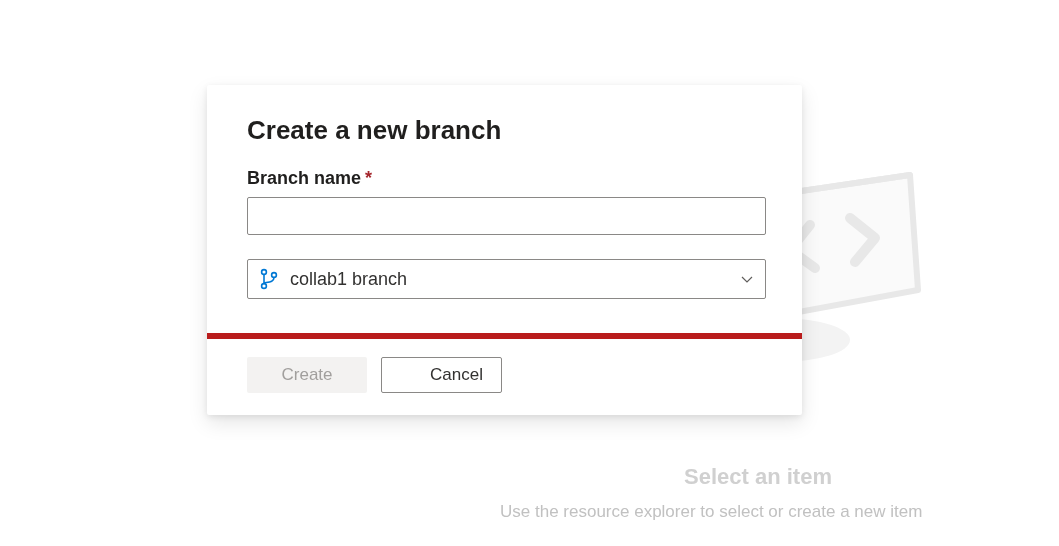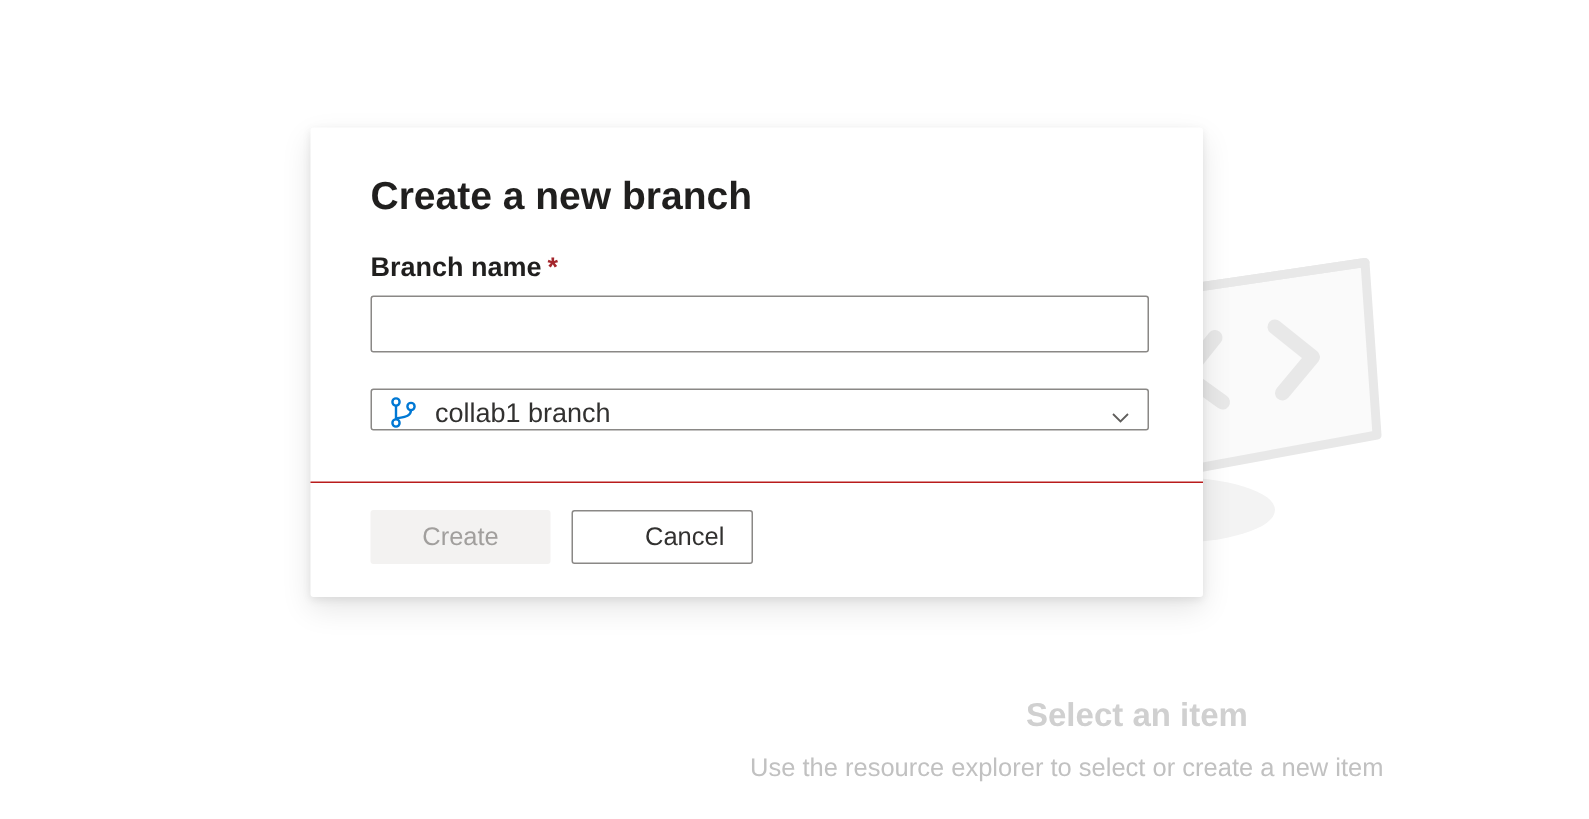--- a/index.html
+++ b/index.html
@@ -81,40 +81,40 @@
     border-radius: 2px;
     font-size: 16px;
     padding: 0 10px;
     outline: none;
     background: #fff;
     color: #323130;
   }
 
   .dropdown {
     width: 100%;
-    height: 28px;
+    height: 40px;
     border: 1px solid #8a8886;
     border-radius: 2px;
     background: #fff;
     display: flex;
-    align-items: flex-end;
+    align-items: center;
     padding: 0 10px 0 12px;
     cursor: pointer;
     gap: 12px;
   }
   .dropdown .branch-icon { flex: 0 0 auto; display:flex; }
   .dropdown .dd-text {
     flex: 1 1 auto;
     font-size: 18px;
     color: #323130;
   }
   .dropdown .chevron { flex: 0 0 auto; display:flex; }
 
   .dialog-footer {
-    border-top: 1px solid #b91c1c;
+    border-top: 6px solid #b91c1c;
     padding: 18px 40px 22px 40px;
     display: flex;
     gap: 14px;
   }
   .btn {
     height: 36px;
     min-width: 120px;
     font-size: 17px;
     border-radius: 2px;
     cursor: pointer;

